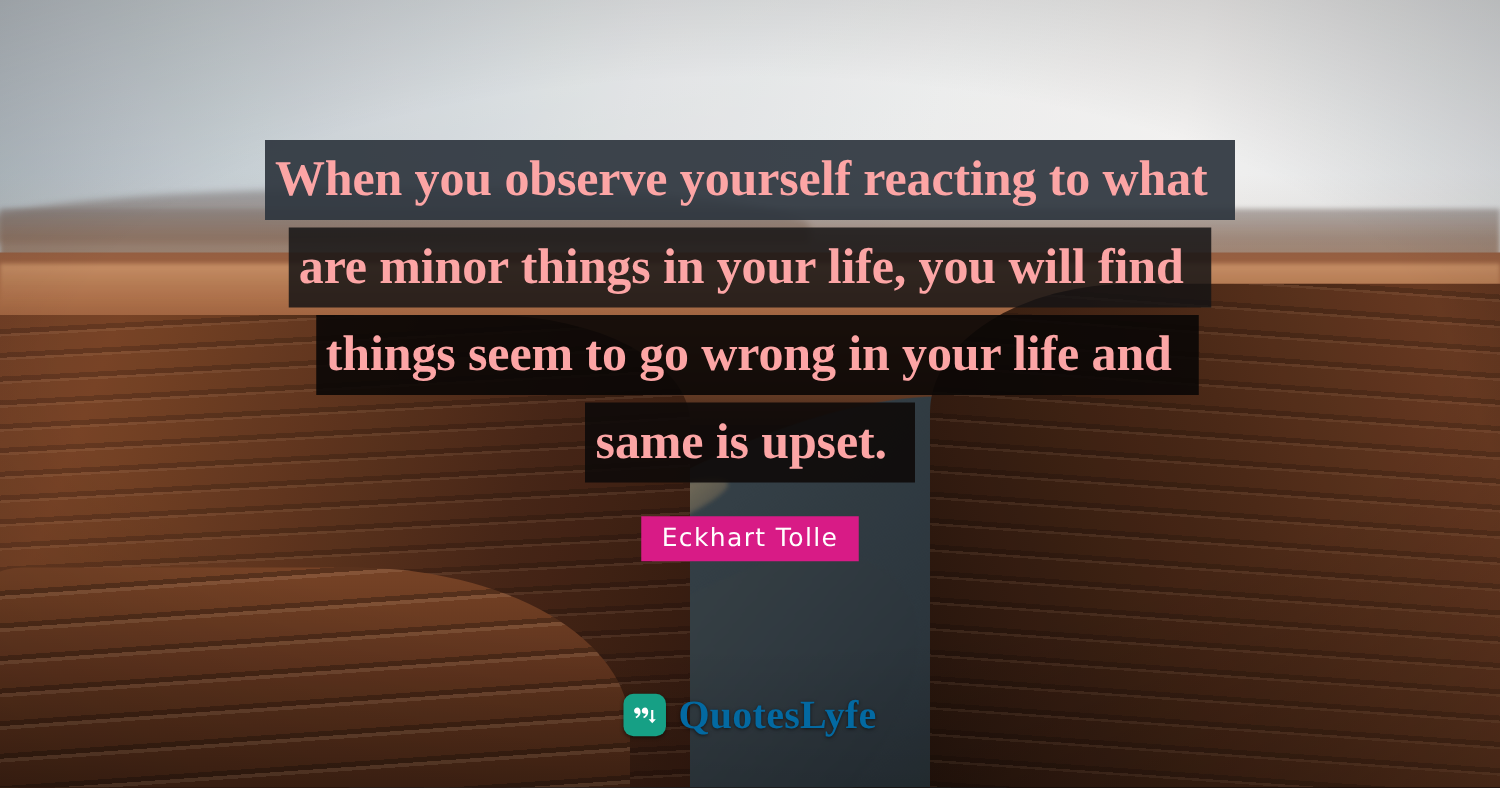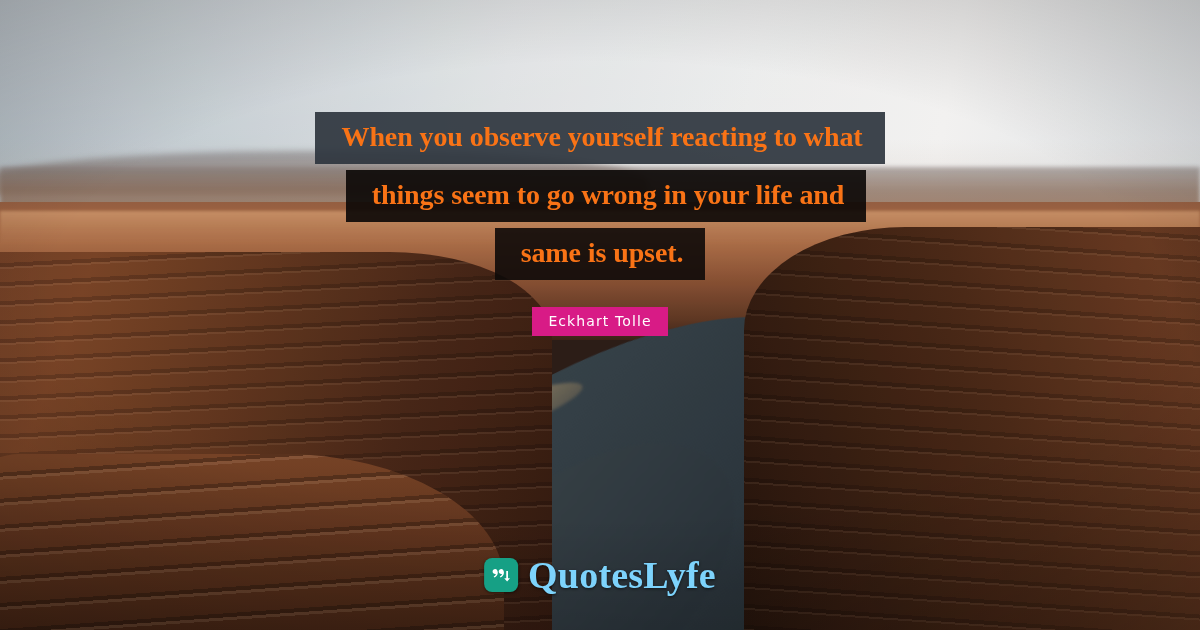--- a/index.html
+++ b/index.html
@@ -153,68 +153,68 @@
   .content {
     position:absolute; inset:0;
     display:flex; flex-direction:column; align-items:center;
   }
   .quote-block {
     margin-top:112px;
     display:flex; flex-direction:column; align-items:center;
     width:100%;
   }
   .qline {
-    color:#f97316;
+    color:#fca5a5;
     font-family:"Liberation Serif", serif;
     font-weight:700;
-    font-size:28px;
+    font-size:40px;
     line-height:1.0;
     letter-spacing:-0.1px;
-    padding:11px 22px 13px 26px;
+    padding:11px 22px 13px 8px;
     margin:0 0 6px 0;
     white-space:nowrap;
     text-rendering:optimizeLegibility;
   }
   .qline.b1 { background: rgba(46,53,62,0.92); }
   .qline.b2 { background: rgba(20,19,20,0.84); }
   .qline.b3 { background: rgba(10,7,6,0.90); }
   .qline.b4 { background: rgba(10,7,6,0.90); margin-left: 12px; }
   .qline.b5 { background: rgba(14,10,9,0.90); }
 
   .author-wrap { margin-top:21px; }
   .author {
     display:inline-block;
     background:#d81b86;
     color:#ffffff;
     font-family:"DejaVu Sans", sans-serif;
-    font-size:14px;
+    font-size:20px;
     letter-spacing:1.1px;
     padding:6px 16px 7px 16px;
     line-height:1.15;
   }
 
   
   .brand {
     position:absolute;
     left:50%; transform:translateX(-50%);
     top:553px;
     display:flex; align-items:center; gap:10px;
   }
   .brand-mark {
     width:34px; height:34px;
     border-radius:8px;
     background:#16a085;
     display:flex; align-items:center; justify-content:center;
     box-shadow:0 1px 3px rgba(0,0,0,.45);
   }
   .brand-name {
-    color:#7dd3fc;
+    color:#0369a1;
     font-family:"Liberation Serif", serif;
     font-weight:700;
-    font-size:38px;
+    font-size:32px;
     letter-spacing:0.2px;
     text-shadow:0 1px 3px rgba(0,0,0,.6);
     text-align:center;
   }
 </style>
 </head>
 <body>
 
 <div id="stage">
 
@@ -237,20 +237,21 @@
     <div class="ledge"></div>
     <div class="ledge-strata"></div>
     <div class="warmth"></div>
     <div class="vignette"></div>
   </div>
 
   <div class="content">
 
     <div class="quote-block">
       <div class="qline b1">When you observe yourself reacting to what</div>
+      <div class="qline b2">are minor things in your life, you will find</div>
       <div class="qline b4">things seem to go wrong in your life and</div>
       <div class="qline b5">same is upset.</div>
 
       <div class="author-wrap">
         <span class="author">Eckhart Tolle</span>
       </div>
     </div>
 
   </div>
 

